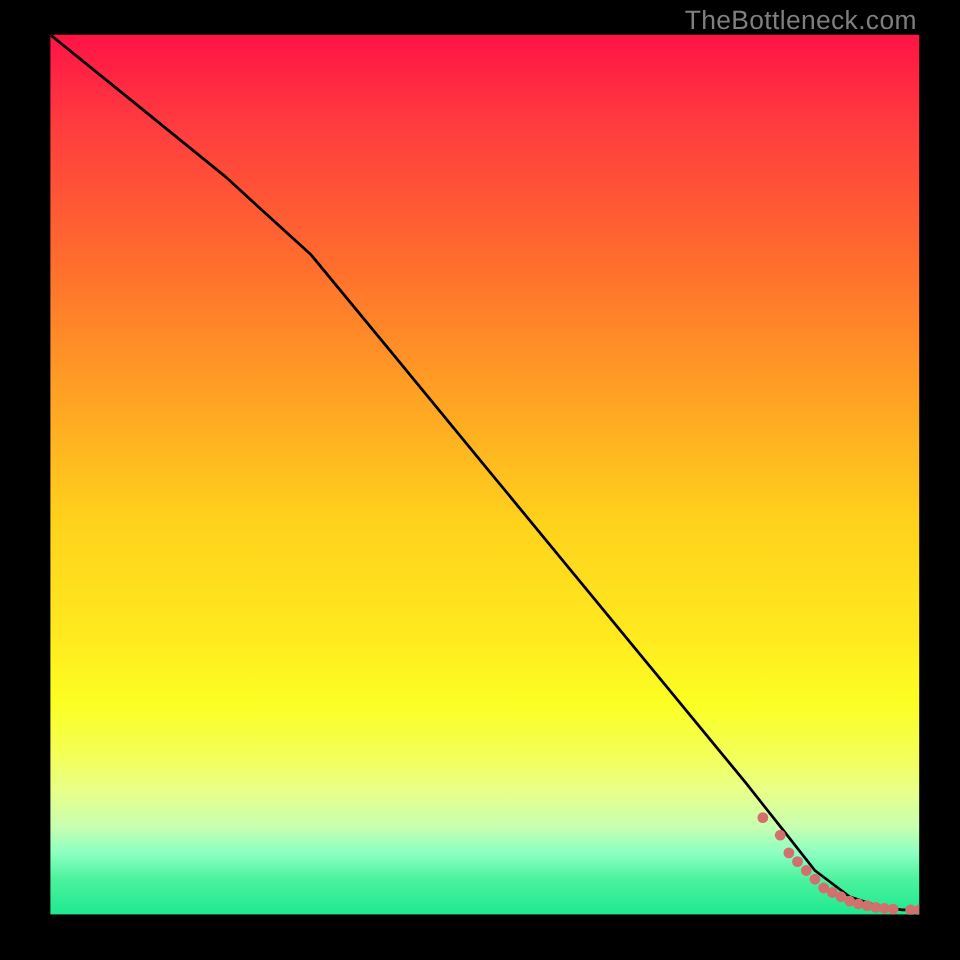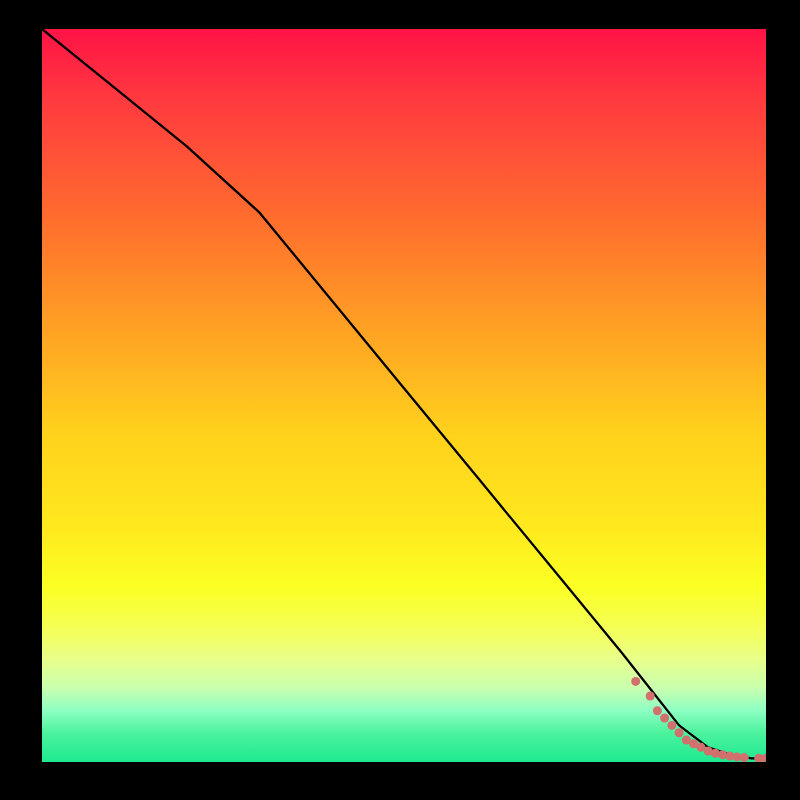--- a/index.html
+++ b/index.html
@@ -65,20 +65,21 @@
   }
   .dot {
     fill: #d1706c;
     stroke: none;
   }
 </style>
 </head>
 <body>
 
 <div class="frame">
+  <div class="attribution">TheBottleneck.com</div>
 
   <div class="plot">
     <svg class="overlay" viewBox="0 0 724 733" preserveAspectRatio="none">
       <path id="curve-path" class="curve" d="M0.0 0.0 L72.4 58.6 L144.8 117.3 L217.2 183.3 L289.6 271.2 L362.0 359.2 L434.4 447.1 L506.8 535.1 L579.2 623.0 L608.2 659.7 L637.1 696.4 L666.1 718.3 L687.8 725.7 L709.5 729.3 L724.0 729.3"></path>
       <g id="dots-group">
           <circle cx="593.7" cy="652.4" r="4.5" class="dot"></circle>
           <circle cx="608.2" cy="667.0" r="4.5" class="dot"></circle>
           <circle cx="615.4" cy="681.7" r="4.5" class="dot"></circle>
           <circle cx="622.6" cy="689.0" r="4.5" class="dot"></circle>
           <circle cx="629.9" cy="696.4" r="4.5" class="dot"></circle>

